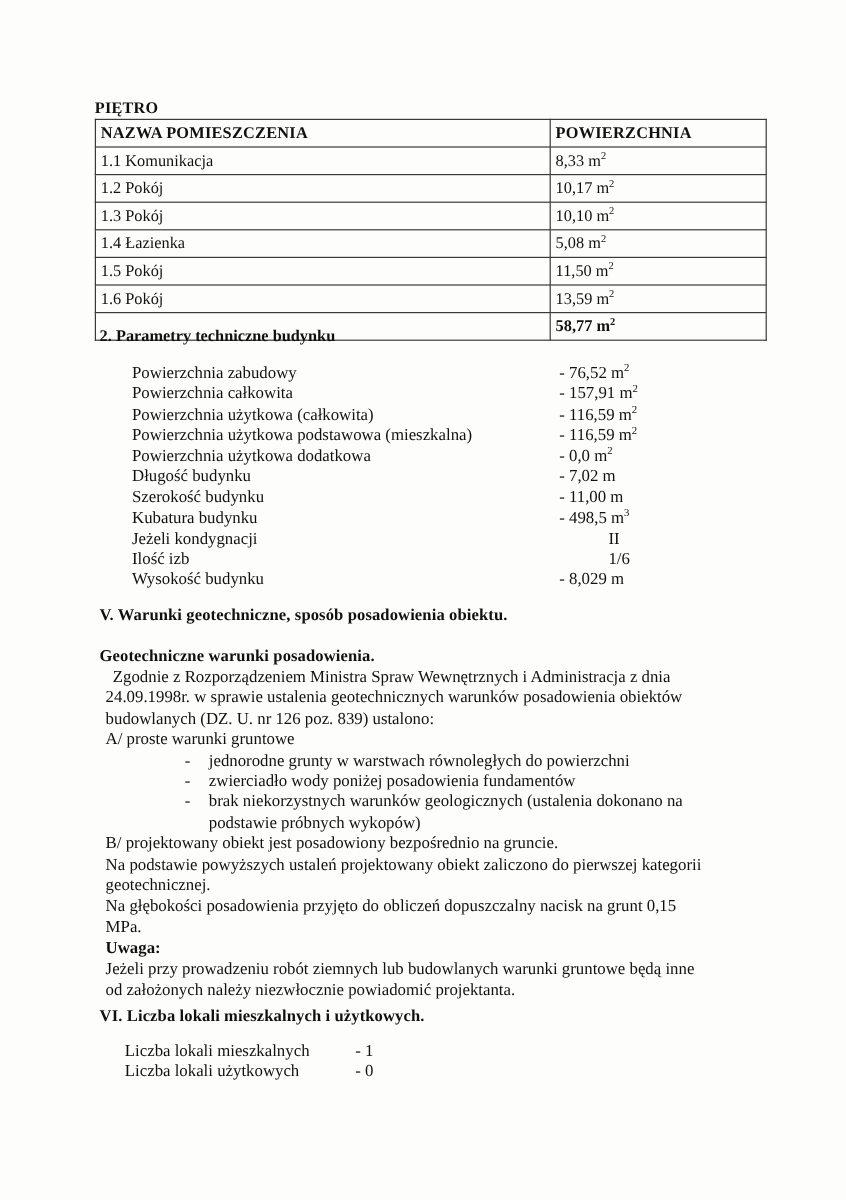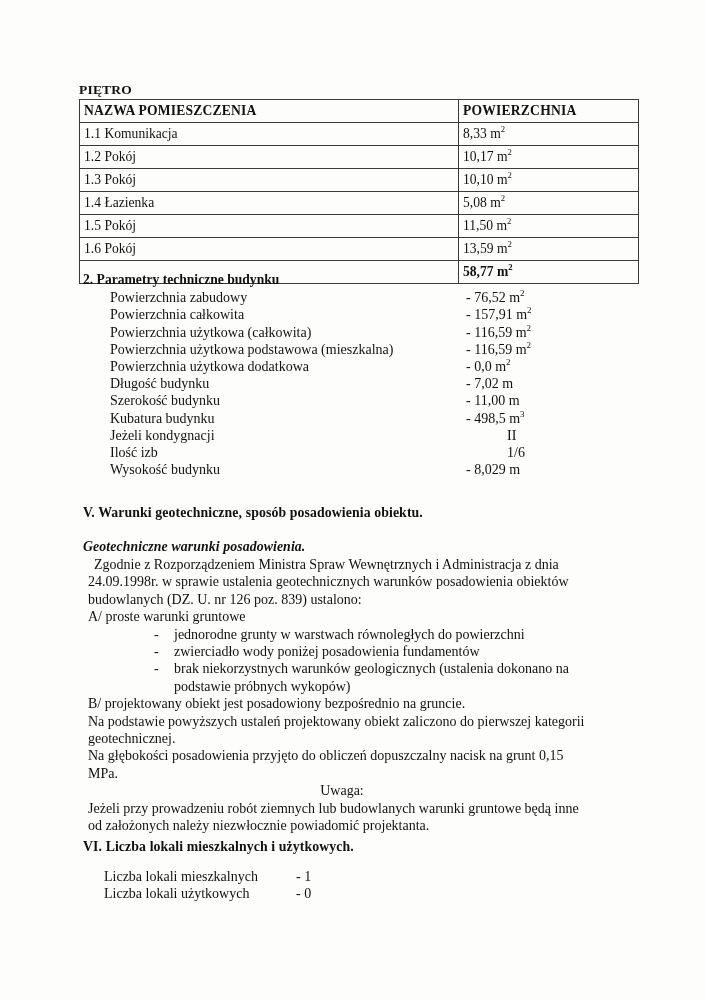--- a/index.html
+++ b/index.html
@@ -71,21 +71,21 @@
   .params-block {
     position: absolute;
     left: 83px;
     top: 271px;
     width: 560px;
   }
   .params-title {
     font-weight: bold;
     font-size: 13.6px;
     line-height: 17.2px;
-    margin-bottom: 1px;
+    margin-bottom: 15px;
   }
   .param-row {
     position: relative;
     height: 17.2px;
     line-height: 17.2px;
     font-size: 14px;
   }
   .param-label {
     position: absolute;
     left: 27px;
@@ -108,21 +108,21 @@
     position: absolute;
     left: 83px;
     font-weight: bold;
     font-size: 13.8px;
     line-height: 17px;
     letter-spacing: 0.1px;
     white-space: nowrap;
     text-align: right;
   }
   #sec-v-heading { top: 504px; }
-  #sec-geo-heading { top: 538px; font-style: italic; }
+  #sec-geo-heading { top: 538px; }
   #sec-vi-heading { top: 838px; }
 
   .geo-body {
     position: absolute;
     left: 88px;
     top: 556px;
     width: 508px;
     font-size: 14px;
     line-height: 17.4px;
   }
@@ -141,21 +141,21 @@
   ul.dashlist li {
     position: relative;
     padding-left: 86px;
     margin: 0;
   }
   ul.dashlist li .dash {
     position: absolute;
     left: 66px;
     top: 0;
   }
-  .bold-inline { font-weight: normal; text-align: center; }
+  .bold-inline { font-weight: bold; }
 
   
   .locals-block {
     position: absolute;
     left: 104px;
     top: 868px;
     font-size: 14px;
     line-height: 17.4px;
   }
   .local-row {

